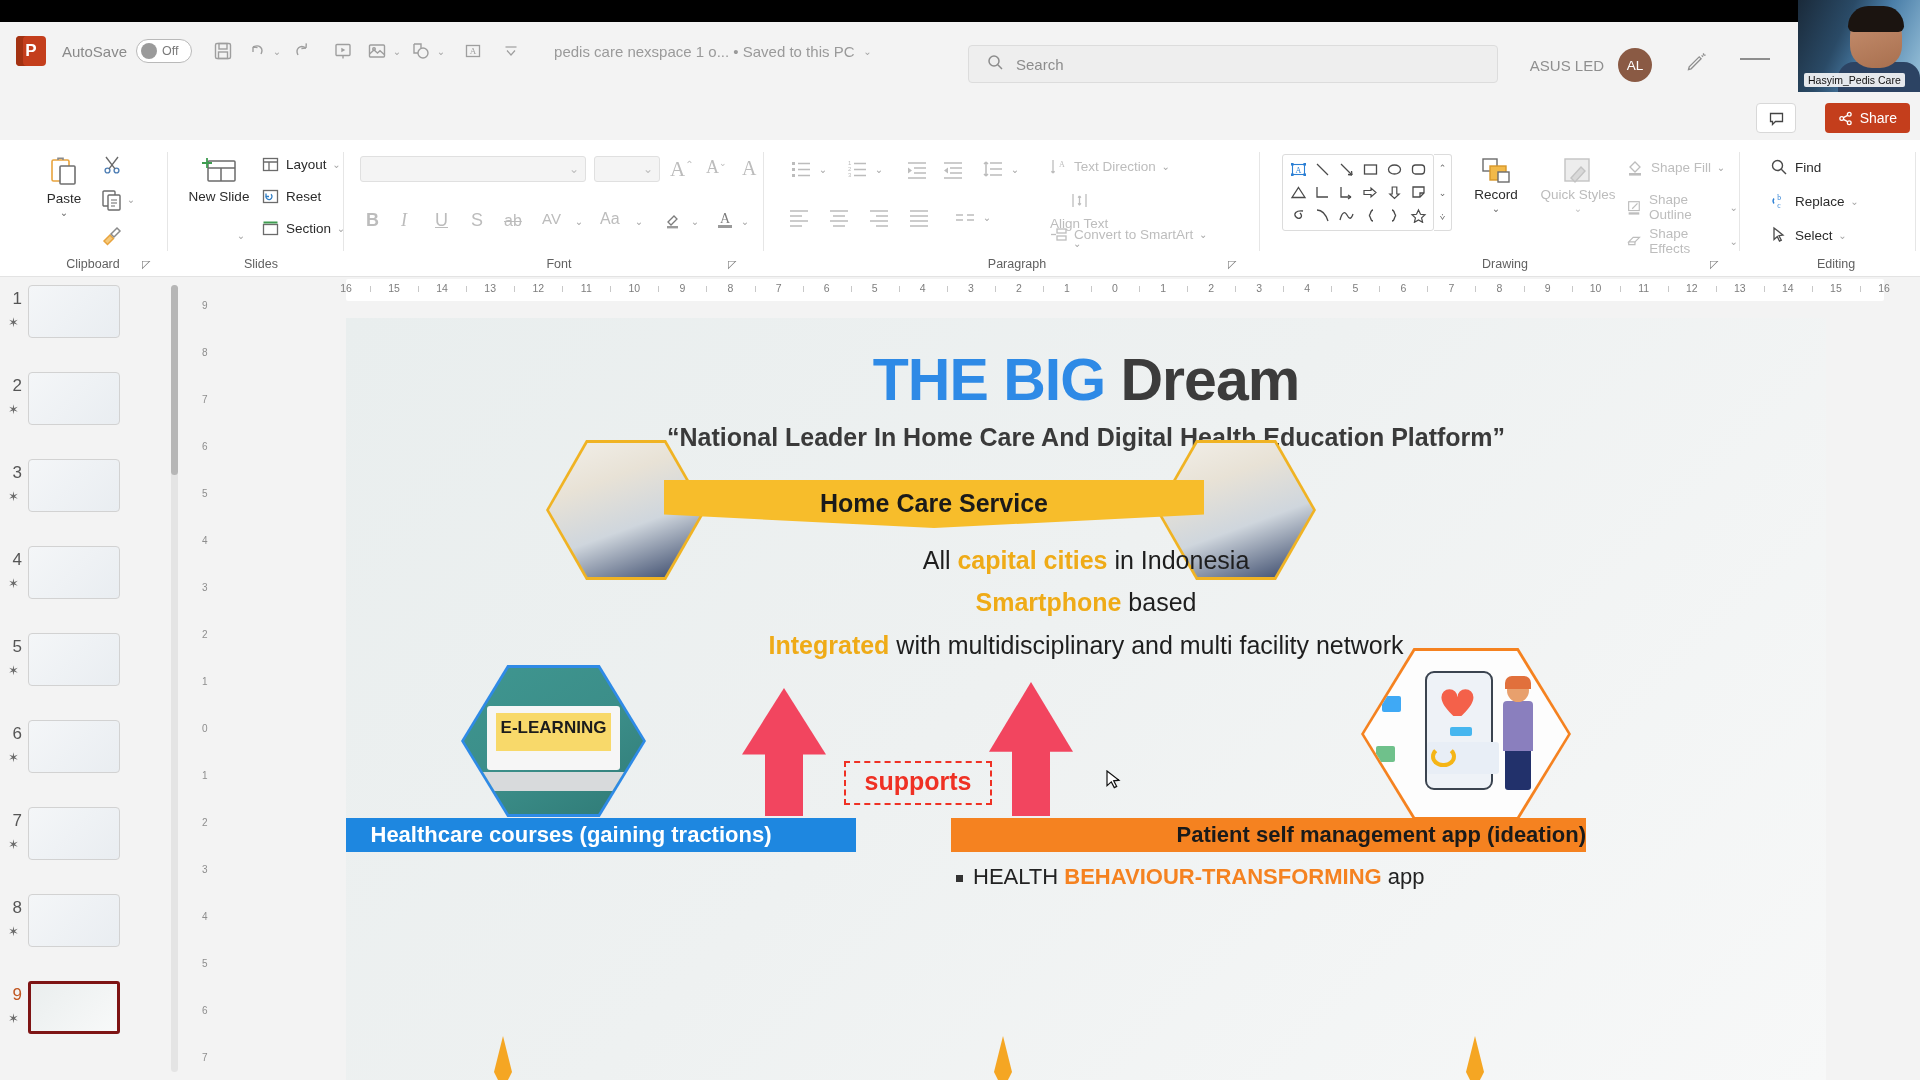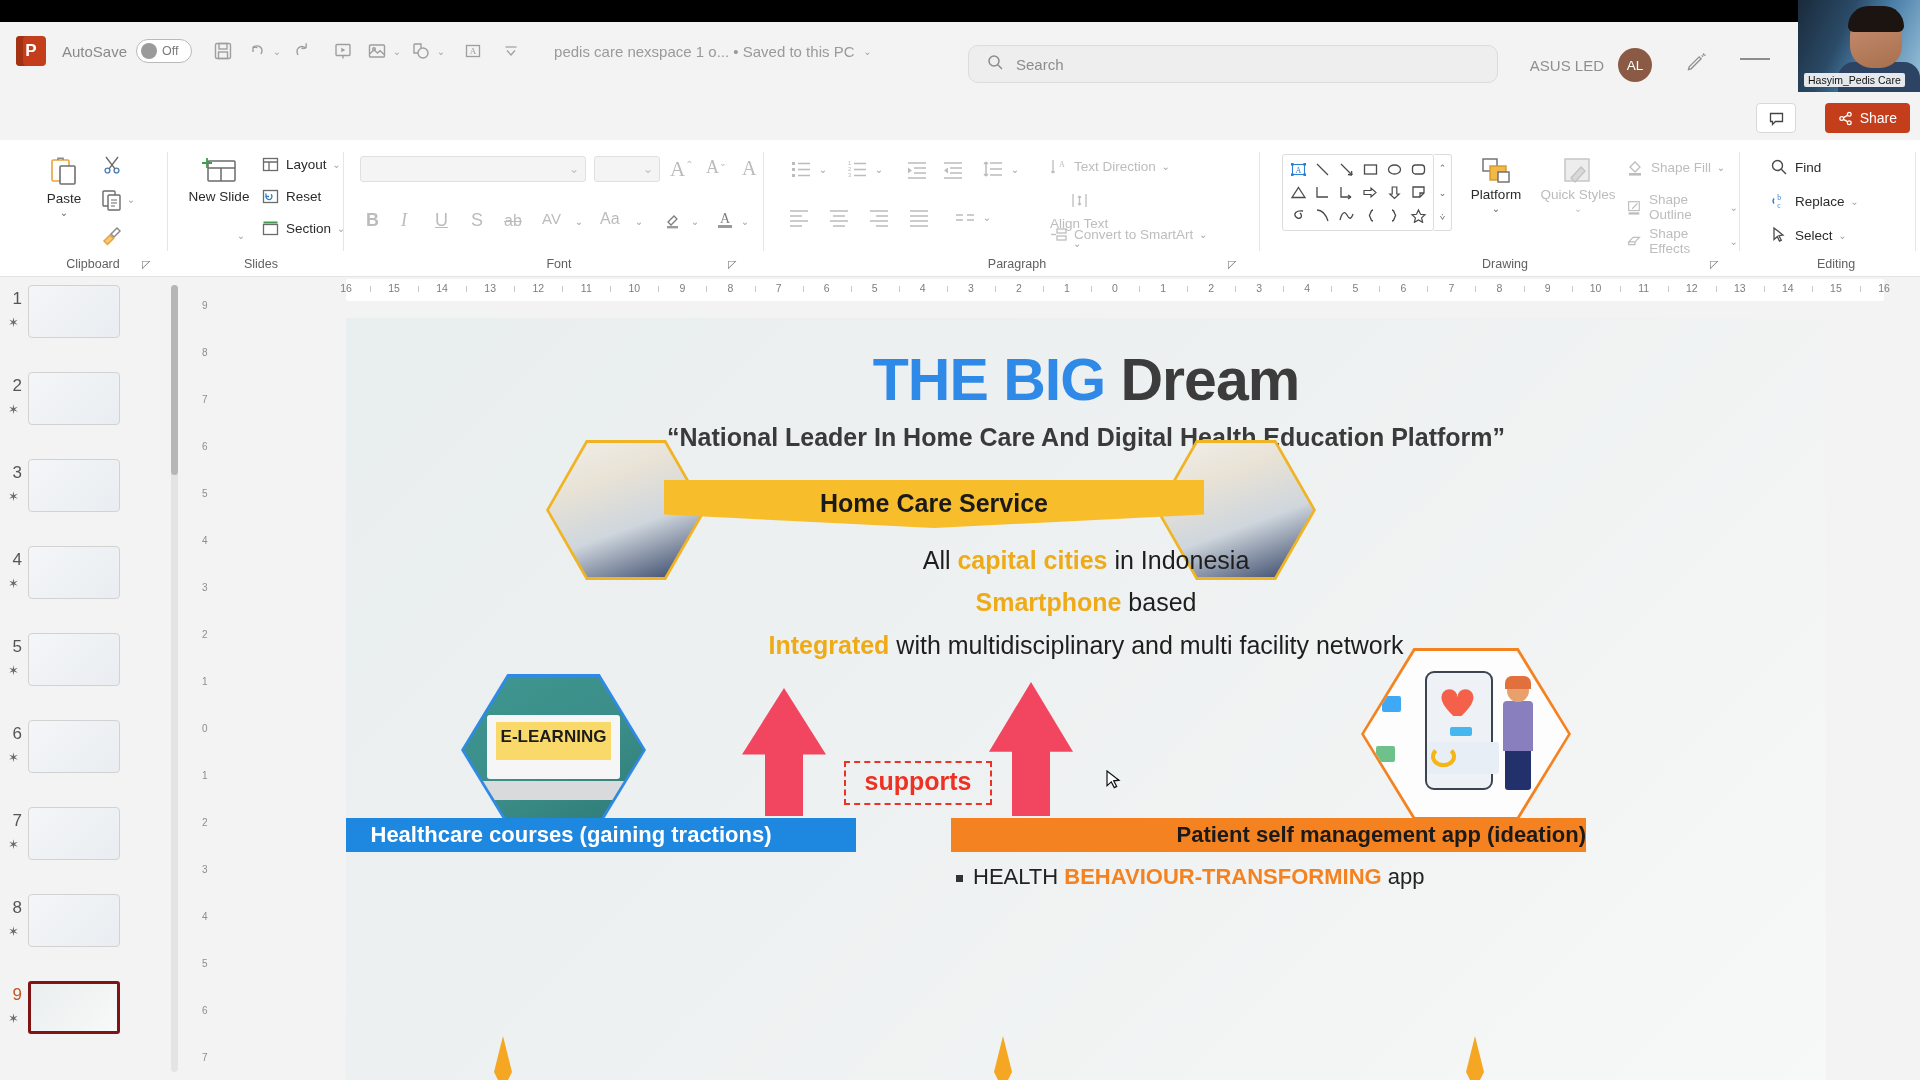--- a/index.html
+++ b/index.html
@@ -25,21 +25,21 @@
             border-radius:12px; background:#fff; display:inline-flex; align-items:center;
             padding:0 4px; }
   .toggle .knob { width:16px; height:16px; border-radius:50%; background:#9a9a9a; }
   .toggle .txt { font-size:12.5px; color:#7a7a7a; margin-left:5px; }
   .qa { width:34px; height:34px; display:flex; align-items:center; justify-content:center;
         color:#9e9e9e; }
   .qa svg { display:block; }
   .caret { font-size:10px; color:#a6a6a6; margin-left:-4px; width:14px; text-align:center; }
   .doctitle { margin-left:26px; font-size:15px; color:#9a9a9a; white-space:nowrap; }
   .searchbox { position:absolute; left:968px; top:45px; width:530px; height:38px;
-               background:#eeeeee; border:1px solid #dcdcdc; border-radius:10px;
+               background:#eeeeee; border:1px solid #dcdcdc; border-radius:4px;
                display:flex; align-items:center; padding-left:18px; }
   .searchbox .sicon { color:#8c8c8c; margin-right:12px; }
   .searchbox .sph { color:#8c8c8c; font-size:15px; }
   .acct { position:absolute; right:268px; top:48px; display:flex; align-items:center; }
   .acct .nm { color:#8f8f8f; font-size:15px; margin-right:14px; }
   .avatar { width:34px; height:34px; border-radius:50%; background:#8a5a44; color:#fff;
             font-size:13.5px; display:flex; align-items:center; justify-content:center; }
   .pen { position:absolute; right:212px; top:50px; color:#8f8f8f; }
   .minbtn { position:absolute; right:150px; top:58px; width:30px; height:2px; background:#8d8d8d; }
 
@@ -660,21 +660,21 @@
           <div>⩒</div>
         </div>
       </div>
 
       <div class="big" style="position:absolute;left:190px;top:16px;width:72px;">
         <svg width="38" height="32" viewBox="0 0 38 32" fill="none" stroke="#6b6b6b" stroke-width="1.4">
           <rect x="6" y="3" width="14" height="12" fill="#fff"></rect>
           <rect x="13" y="10" width="16" height="14" fill="#f2b949" stroke="#d8972a"></rect>
           <rect x="21" y="16" width="11" height="10" fill="#fff" stroke="#6b6b6b"></rect>
           </svg>
-        <div class="lbl">Platform</div>
+        <div class="lbl">Record</div>
         <div style="font-size:10px;color:#6b6b6b;">⌄</div>
       </div>
 
       <div class="big" style="position:absolute;left:270px;top:16px;width:76px;">
         <svg width="38" height="32" viewBox="0 0 38 32" fill="none" stroke="#c3c3c3" stroke-width="1.4">
           <rect x="6" y="3" width="24" height="22" fill="#ededed"></rect>
           <path d="M12 22l10-11 4 4-10 11z" fill="#d9d9d9"></path>
           </svg>
         <div class="lbl dim">Quick Styles</div>
         <div style="font-size:10px;color:#c3c3c3;">⌄</div>
@@ -903,21 +903,21 @@
     <div class="line-c" style="top:228px;">
       <span>All </span><span class="y">capital cities</span><span> in Indonesia</span>
     </div>
     <div class="line-c" style="top:270px;">
       <span class="y">Smartphone</span><span> based</span>
     </div>
     <div class="line-c" style="top:313px;">
       <span class="y">Integrated</span><span> with multidisciplinary and multi facility network</span>
     </div>
 
-    <div class="hexwrap" style="left:115px;top:356px;width:185px;height:152px;">
+    <div class="hexwrap" style="left:115px;top:347px;width:185px;height:152px;">
       <div class="hexbdr" style="background:#2e8ae6;"></div>
       <div class="hex elearn" style="position:absolute;left:3px;top:3px;width:179px;height:146px;">
         <div class="lap"></div>
         <div class="screen"></div>
         <div class="etxt">E-LEARNING</div>
         <div class="base"></div>
       </div>
     </div>
 
     <div class="bluebar" style="left:-60px;top:500px;width:570px;height:34px;">

